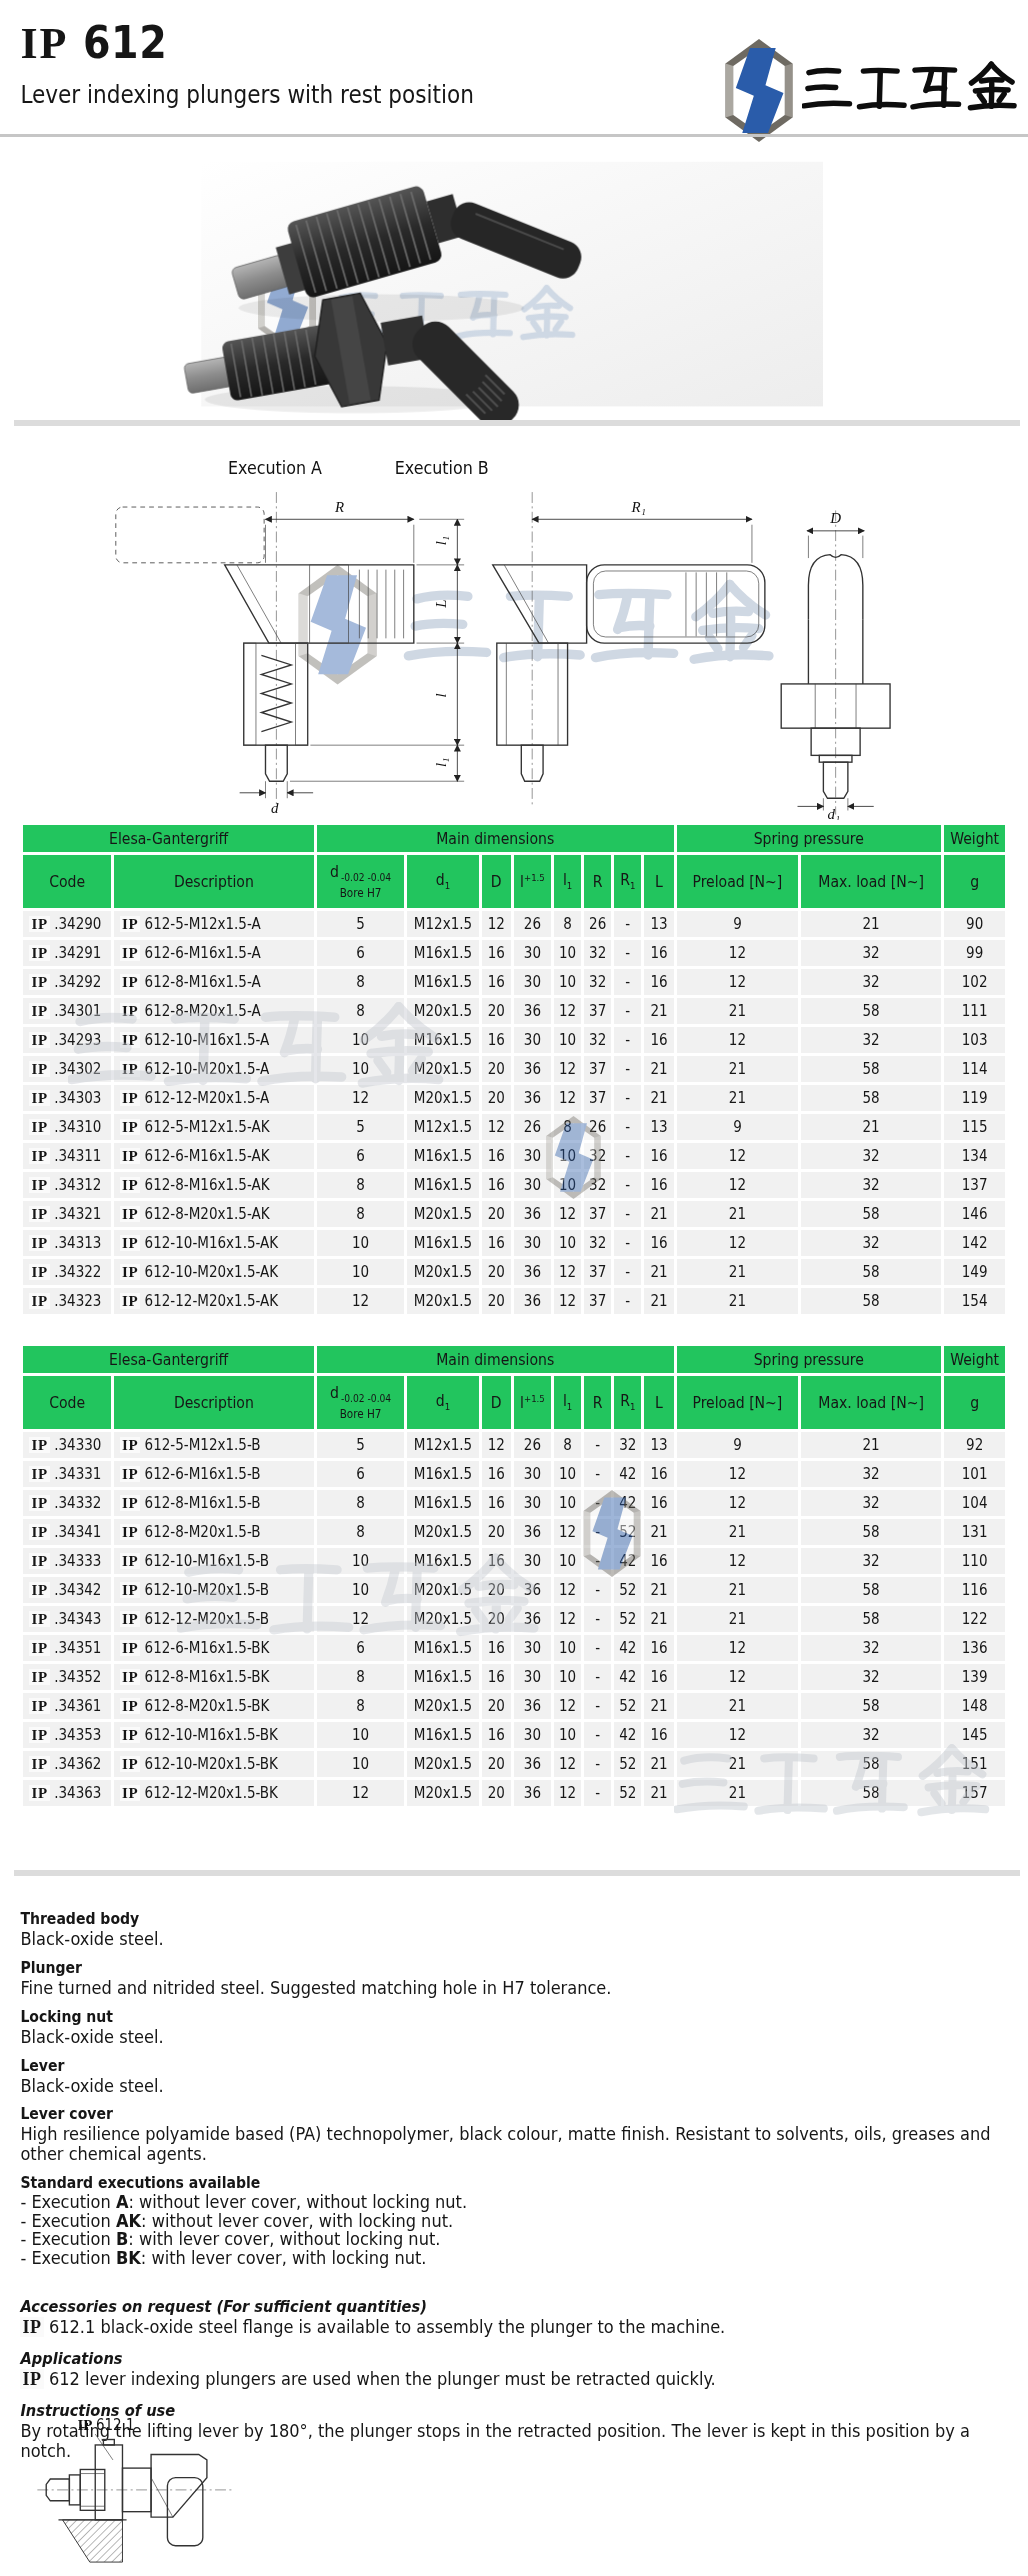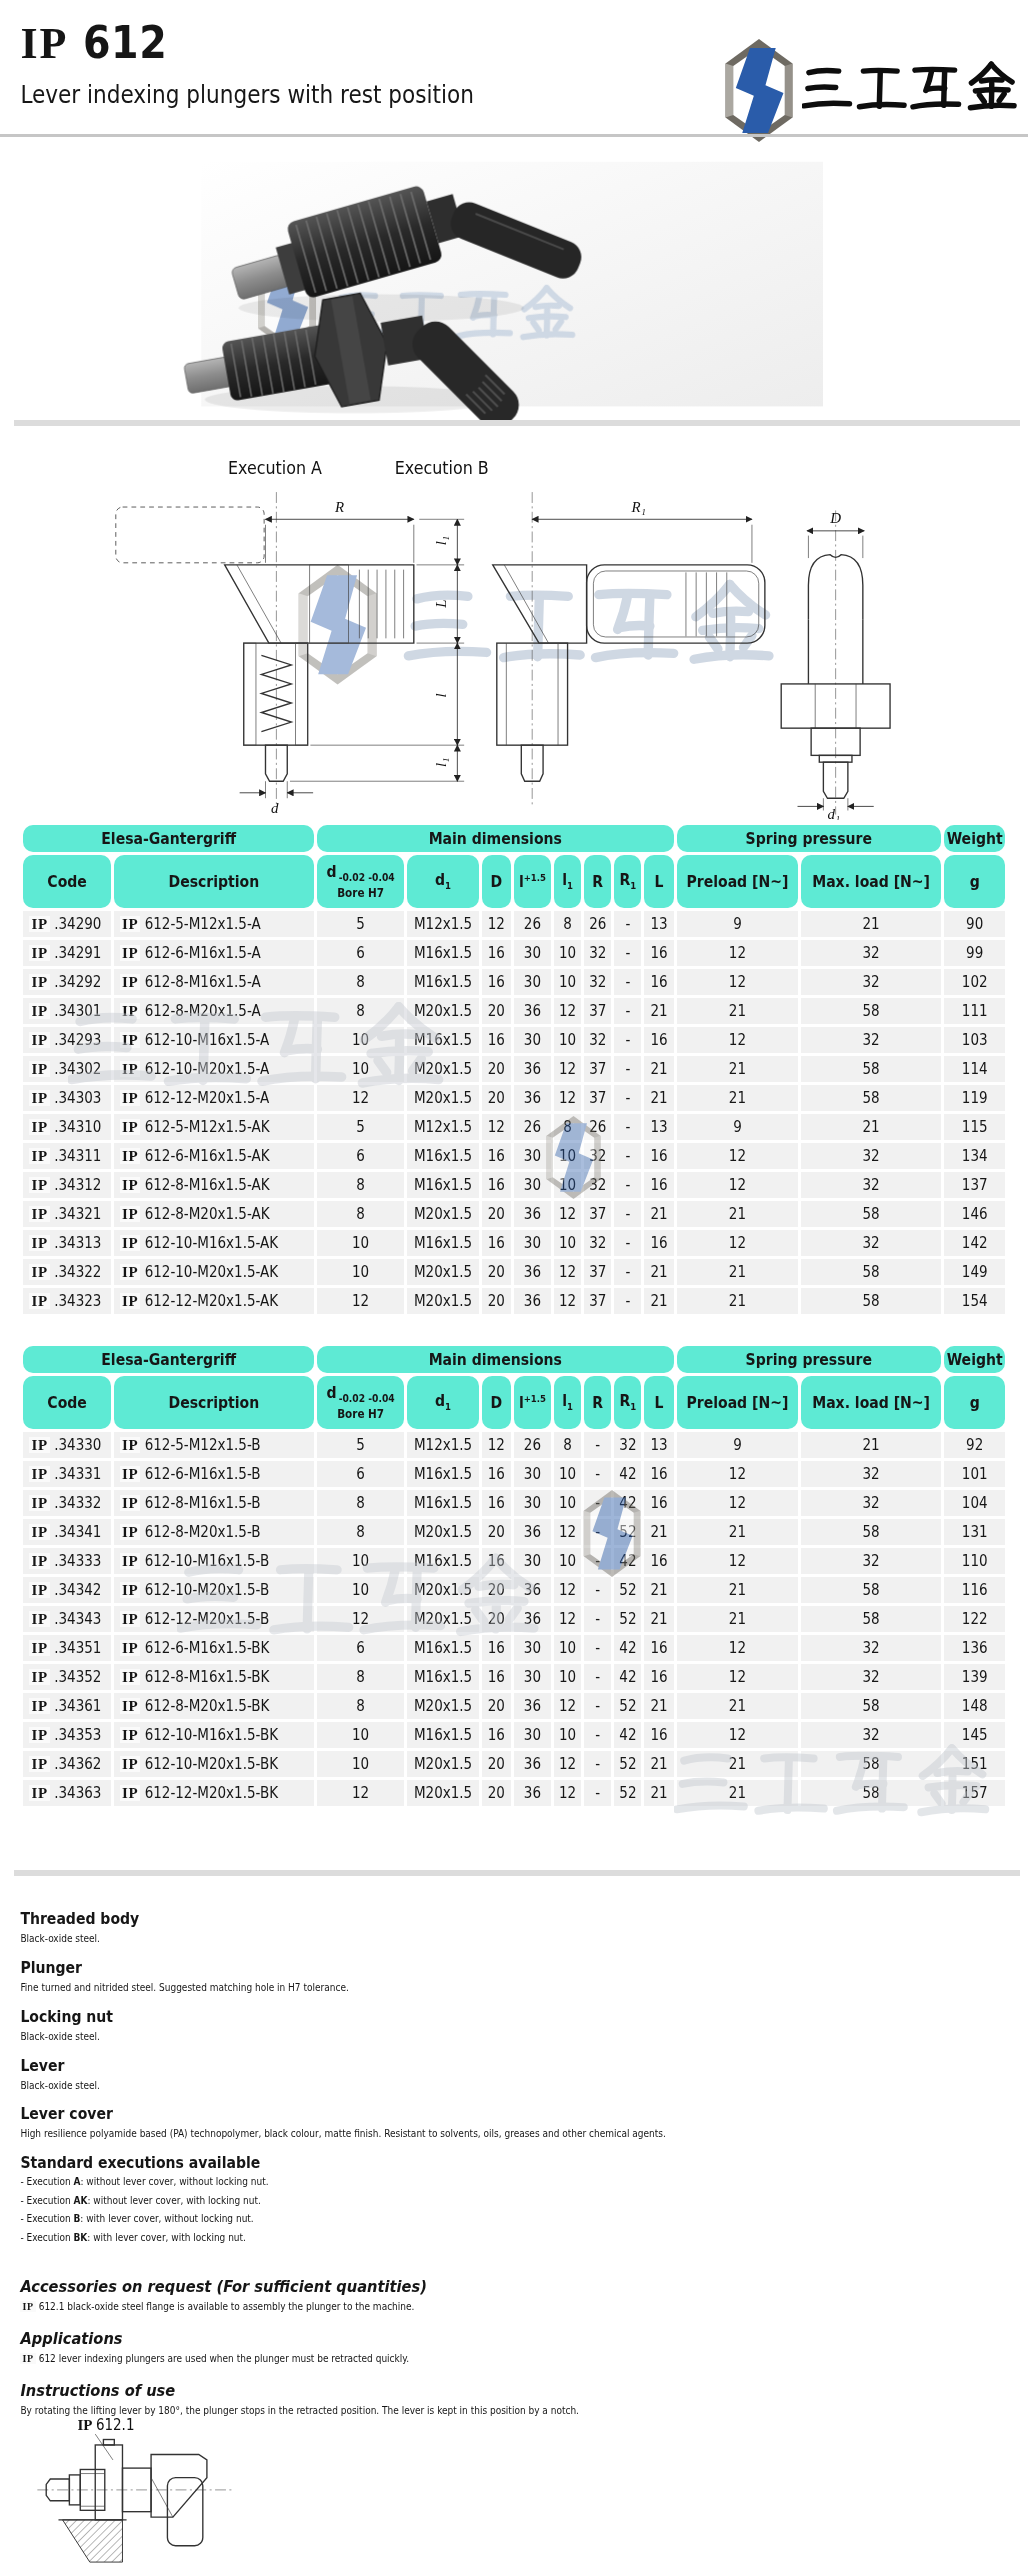--- a/index.html
+++ b/index.html
@@ -26,37 +26,37 @@
   .dwg-dash{stroke:#555;stroke-width:1.4;fill:none;stroke-dasharray:7 6;}
   .dwg-label{font-size:26px;fill:#111;font-weight:500;}
   .dim-label{font-size:22px;fill:#111;font-style:italic;font-family:"Liberation Serif","DejaVu Serif",serif;}
 
   
   .wm{position:absolute;pointer-events:none;}
 
   
   .dim-table{position:absolute;left:20.4px;width:988px;border-collapse:separate;border-spacing:3.4px;table-layout:fixed;font-size:15px;}
   .t1{top:822px;} .t2{top:1343px;}
-  .dim-table th{background:#5eead4;font-weight:700;text-align:center;padding:0 1.4px;border-radius:10px;}
+  .dim-table th{background:#22c55e;font-weight:400;text-align:center;padding:0 1.4px;}
   .dim-table .grp th{height:27px;font-size:15.6px;}
   .dim-table .cols th{height:53px;font-size:15.6px;vertical-align:middle;}
   .dim-table td{background:#f1f1f1;height:26px;text-align:center;padding:0 2px;font-size:15px;overflow:hidden;white-space:nowrap;}
   .dim-table td:nth-child(1),.dim-table td:nth-child(2){text-align:left;padding-left:6.1px;}
   .tol{font-size:10.2px;vertical-align:sub;margin-left:2px;}
   .hnote{font-size:11.6px;margin-top:3.4px;}
   .dim-table sub{font-size:9.5px;}
   .dim-table sup{font-size:9.5px;}
   .ip-mark{font-family:"Liberation Serif","DejaVu Serif",serif;font-weight:700;background:#fafafa;padding:0 2px;letter-spacing:0.7px;}
 
   .mid-divider{position:absolute;left:13.6px;top:1870px;width:1006px;height:6.1px;background:#dcdcdc;}
 
   
   .specs{position:absolute;left:20.4px;top:1893px;width:988px;padding-top:16.3px;}
   .specs h3{margin:0;font-size:15.6px;line-height:20px;font-weight:700;}
-  .specs p{margin:0;font-size:10px;line-height:20px;font-weight:400;}
+  .specs p{margin:0;font-size:18px;line-height:20px;font-weight:400;}
   .specs section{margin-bottom:8.8px;}
   .specs .italic-h{font-style:italic;font-size:16.3px;}
   .accessory-block{margin-top:30px;}
   .it-gap{margin-top:12.2px;}
   .bullets p{line-height:18.4px;}
 
   .bottom-svg{position:absolute;left:27px;top:2415px;}
   .bd-label{font-size:22px;fill:#111;}
   .bd-ip{font-family:"Liberation Serif","DejaVu Serif",serif;font-weight:700;}
 </style>

